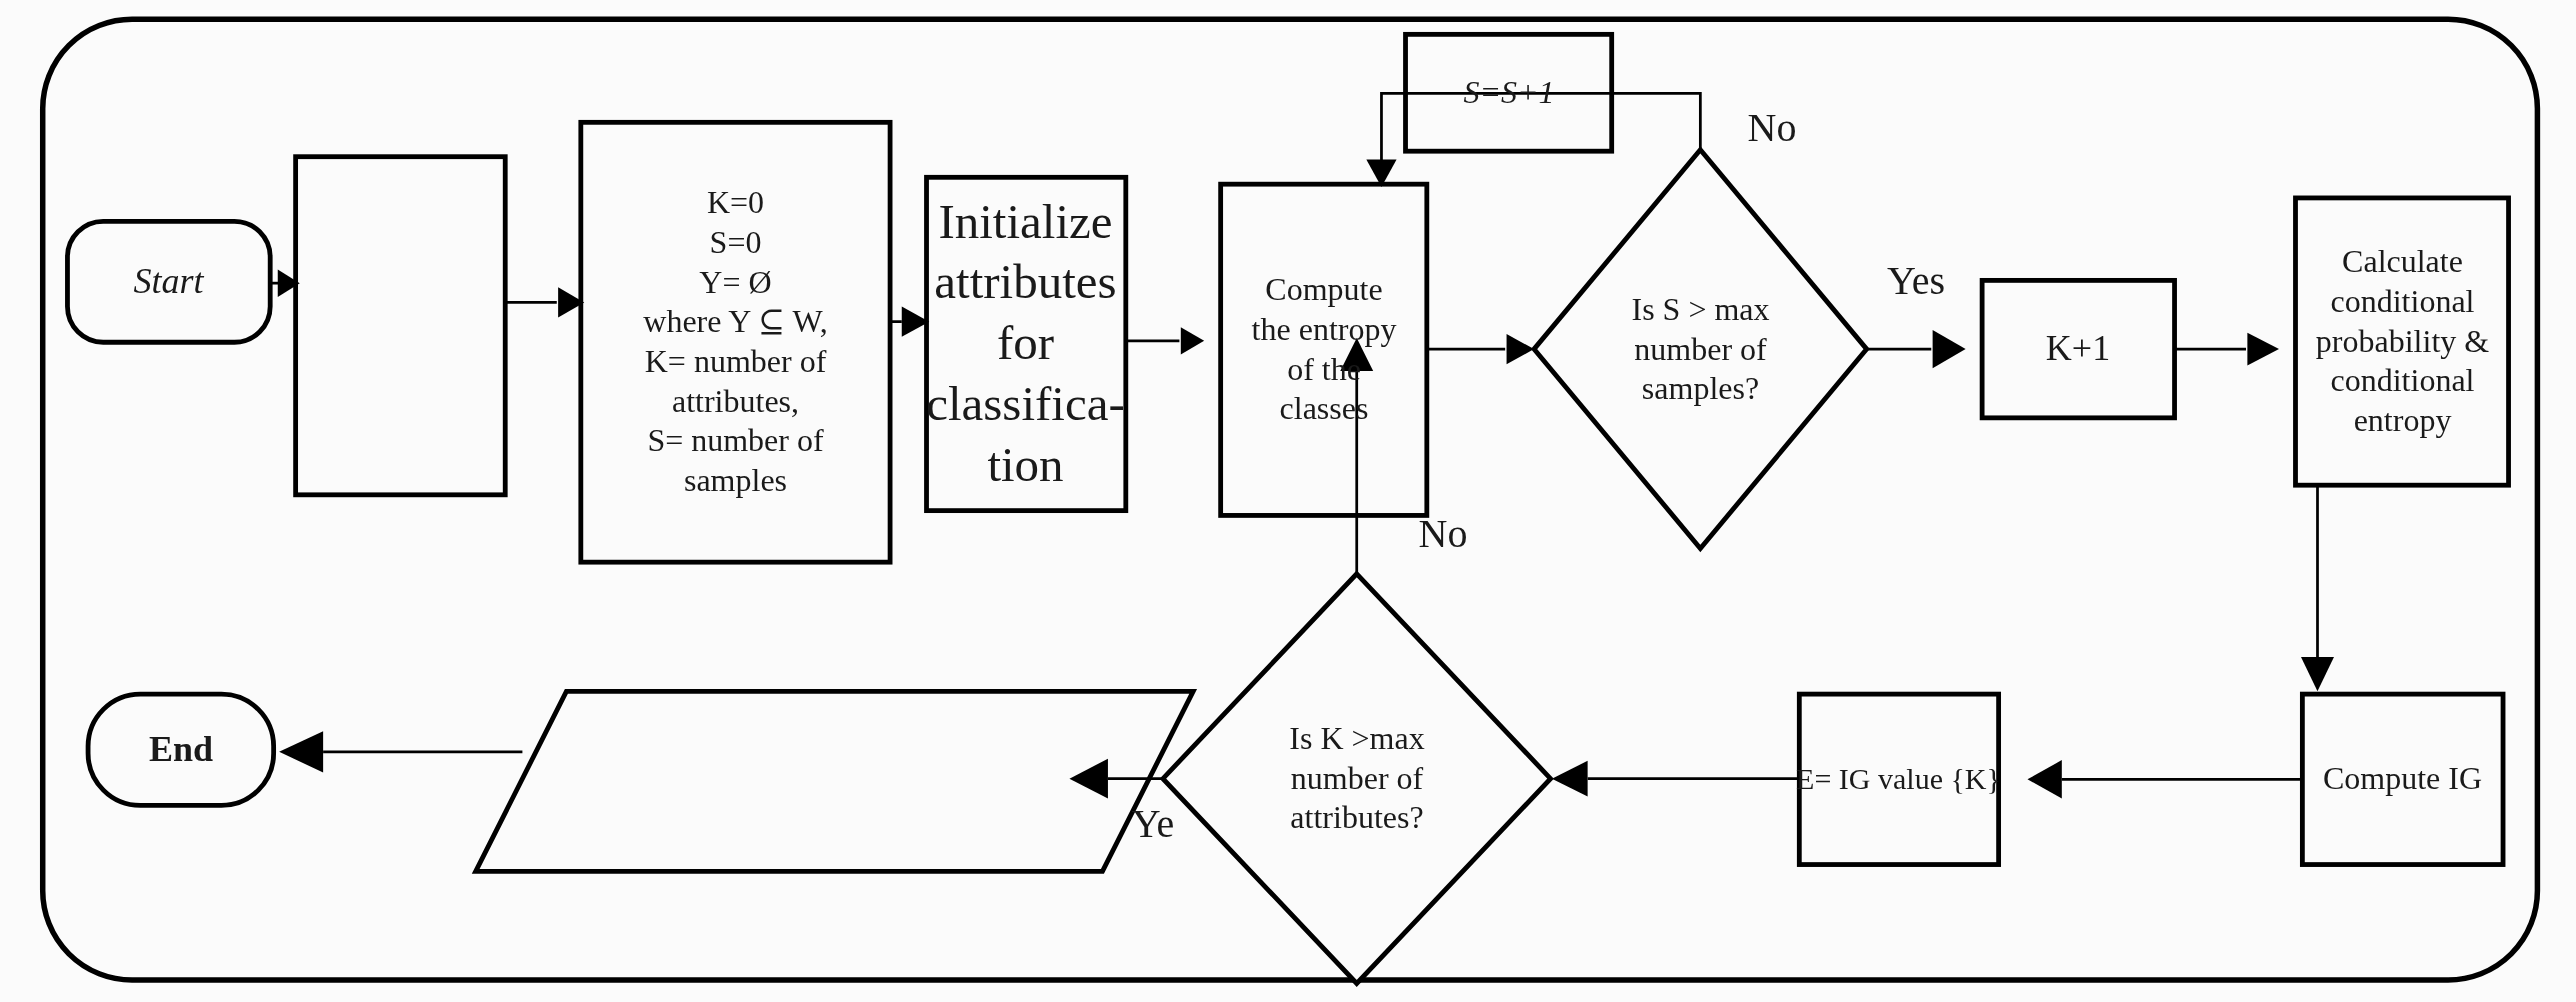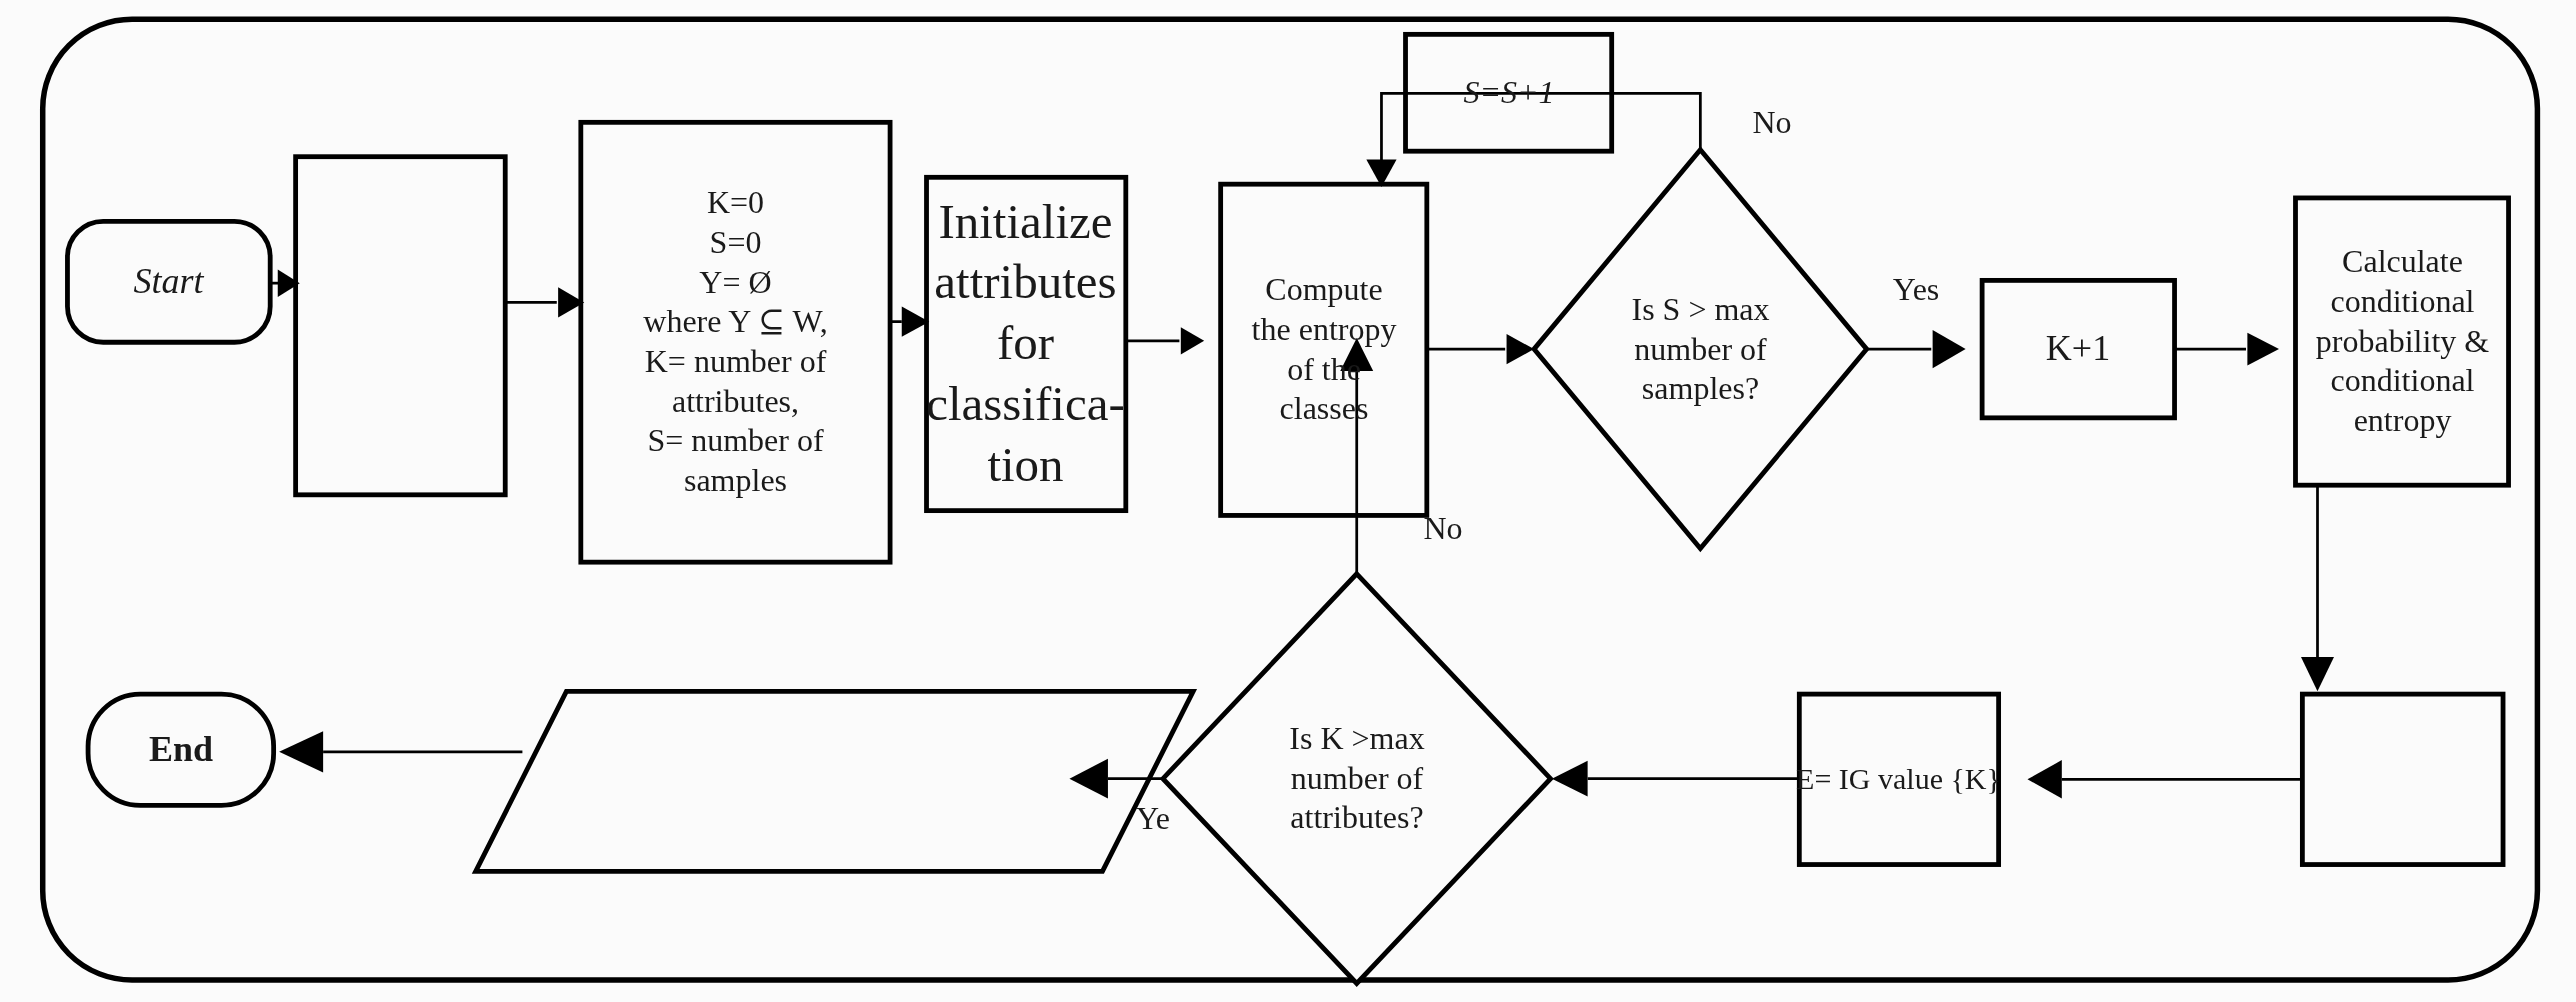--- a/index.html
+++ b/index.html
@@ -51,21 +51,21 @@
   .lbl-box {
     display: flex;
     align-items: center;
     justify-content: center;
   }
   .fs-terminal { font-size: 36px; }
   .fs-proc     { font-size: 32px; }
   .fs-init     { font-size: 49px; }
   .fs-big      { font-size: 36px; }
   .fs-small    { font-size: 30px; }
-  .fs-edge     { font-size: 32px; }
+  .fs-edge     { font-size: 40px; }
 </style>
 </head>
 <body>
 
 <div id="canvas">
 
   <svg id="flow" viewBox="0 0 3748 1458">
     <defs>
       <marker id="ah" markerWidth="10" markerHeight="10" refX="9" refY="5" orient="auto" markerUnits="strokeWidth">
         <path d="M0,0 L10,5 L0,10 z" class="arrowhead"></path>
@@ -175,32 +175,33 @@
 samples?</div>
 
   <div class="lbl lbl-box fs-big" style="left:1982px; top:280px; width:192px; height:137px;">K+1</div>
 
   <div class="lbl lbl-box fs-proc" style="left:2296px; top:198px; width:213px; height:287px;">Calculate
 conditional
 probability &amp;
 conditional
 entropy</div>
 
+  <div class="lbl lbl-box fs-proc" style="left:2302px; top:694px; width:201px; height:170px;">Compute IG</div>
 
   <div class="lbl lbl-box fs-small" style="left:1792px; top:694px; width:213px; height:170px;">E= IG value {K}</div>
 
   <div class="lbl lbl-box fs-proc" style="left:1229px; top:702px; width:256px; height:153px;">Is K &gt;max
 number of
 attributes?</div>
 
 
   <div class="lbl lbl-box fs-terminal" style="left:88px; top:694px; width:186px; height:111px;font-weight:bold;">End</div>
 
   <div class="lbl fs-edge" style="left:1724px; top:103px; width:96px;">No</div>
 
-  <div class="lbl fs-edge" style="left:1868px; top:270px; width:96px;font-family:Liberation Serif, serif;">Yes</div>
+  <div class="lbl fs-edge" style="left:1868px; top:256px; width:96px;font-family:Liberation Serif, serif;">Yes</div>
 
   <div class="lbl fs-edge" style="left:1395px; top:509px; width:96px;">No</div>
 
   <div class="lbl fs-edge" style="left:1105px; top:799px; width:96px;">Ye</div>
 
 </div>
 
 
 </body></html>

